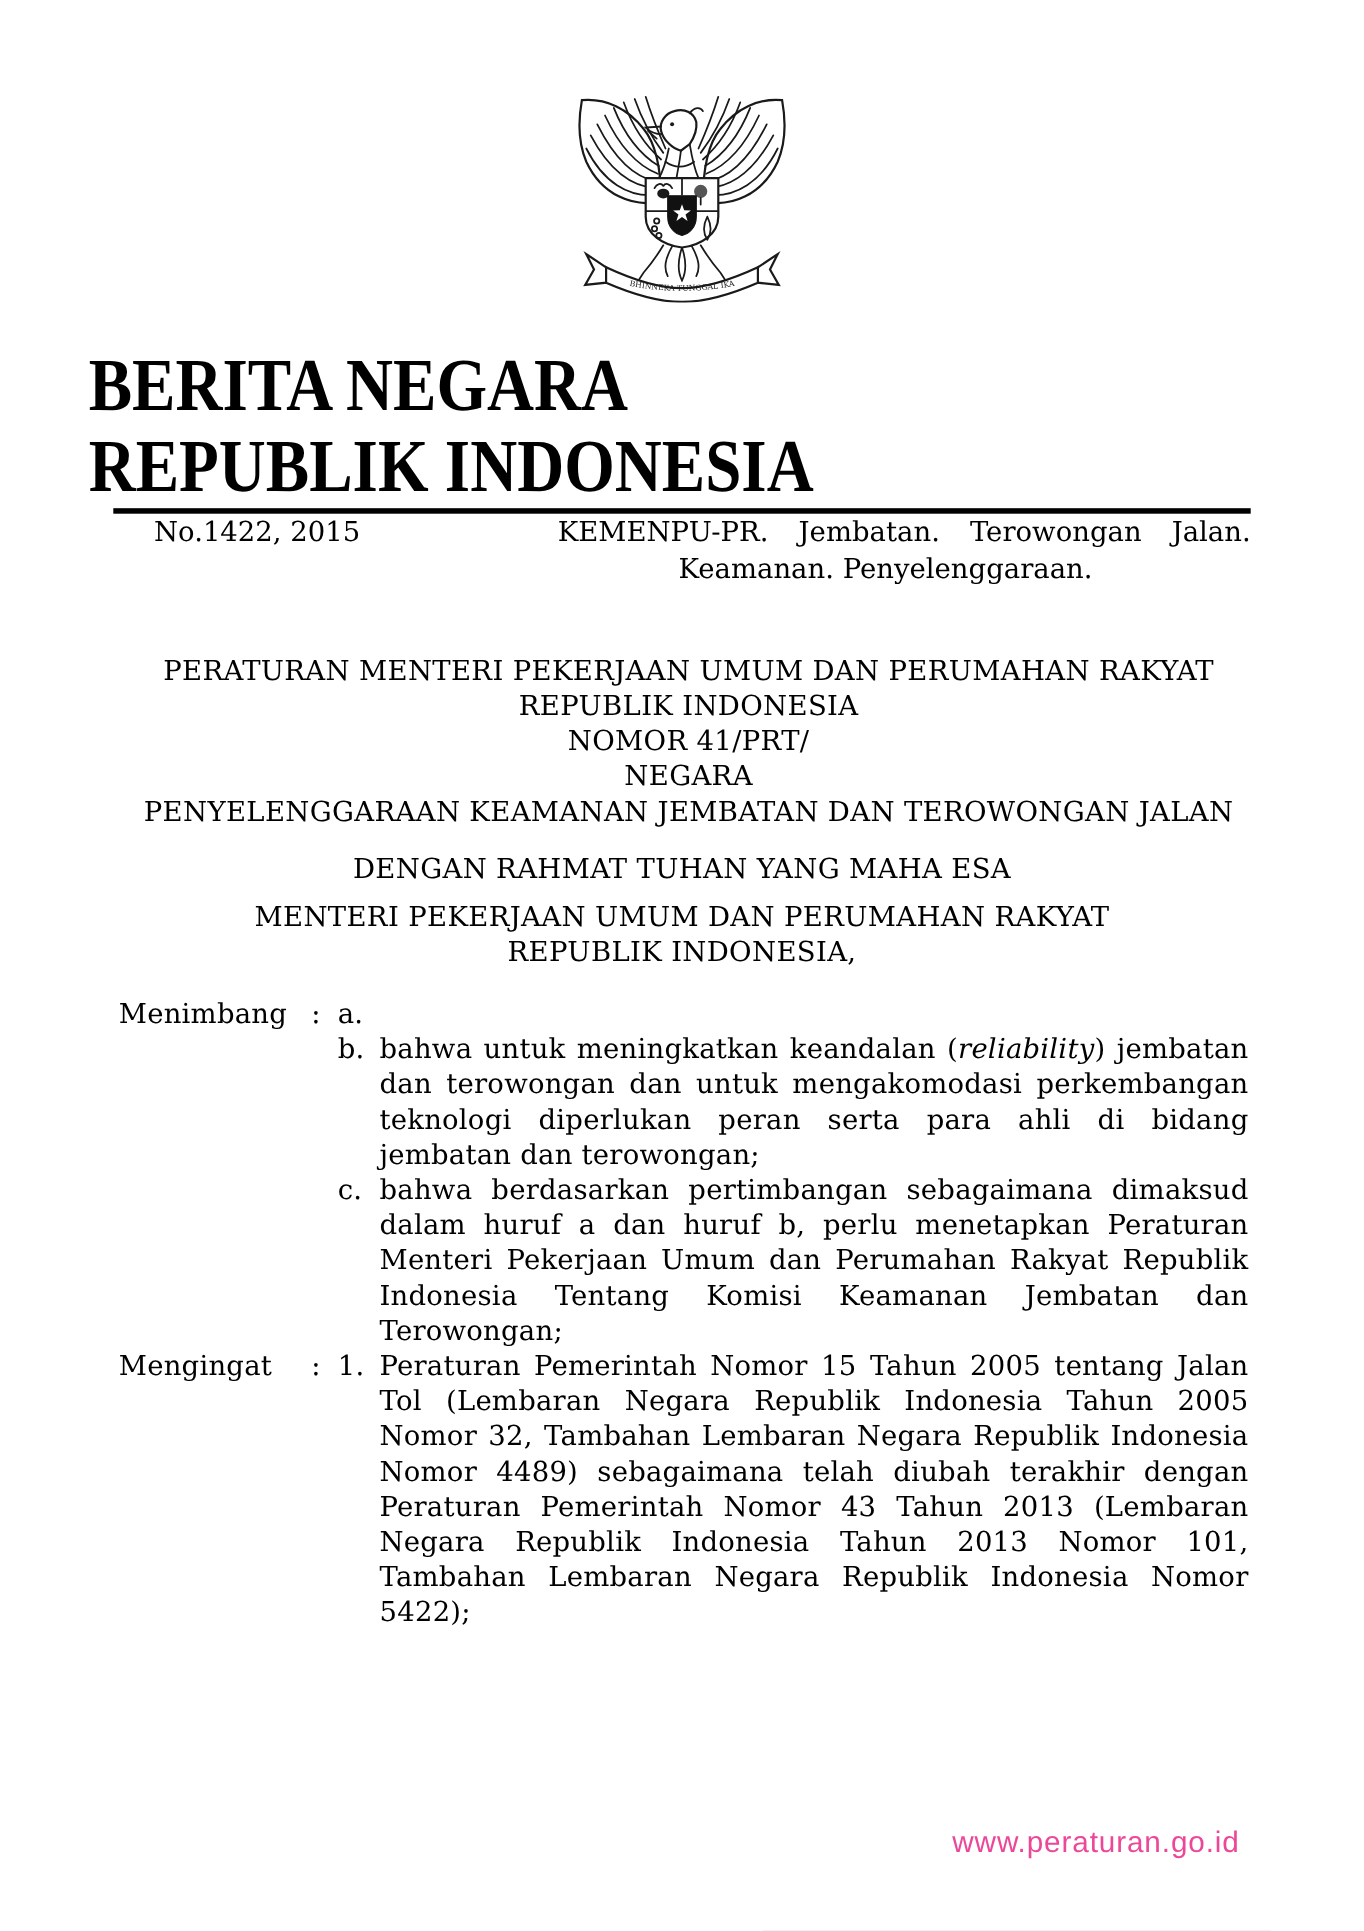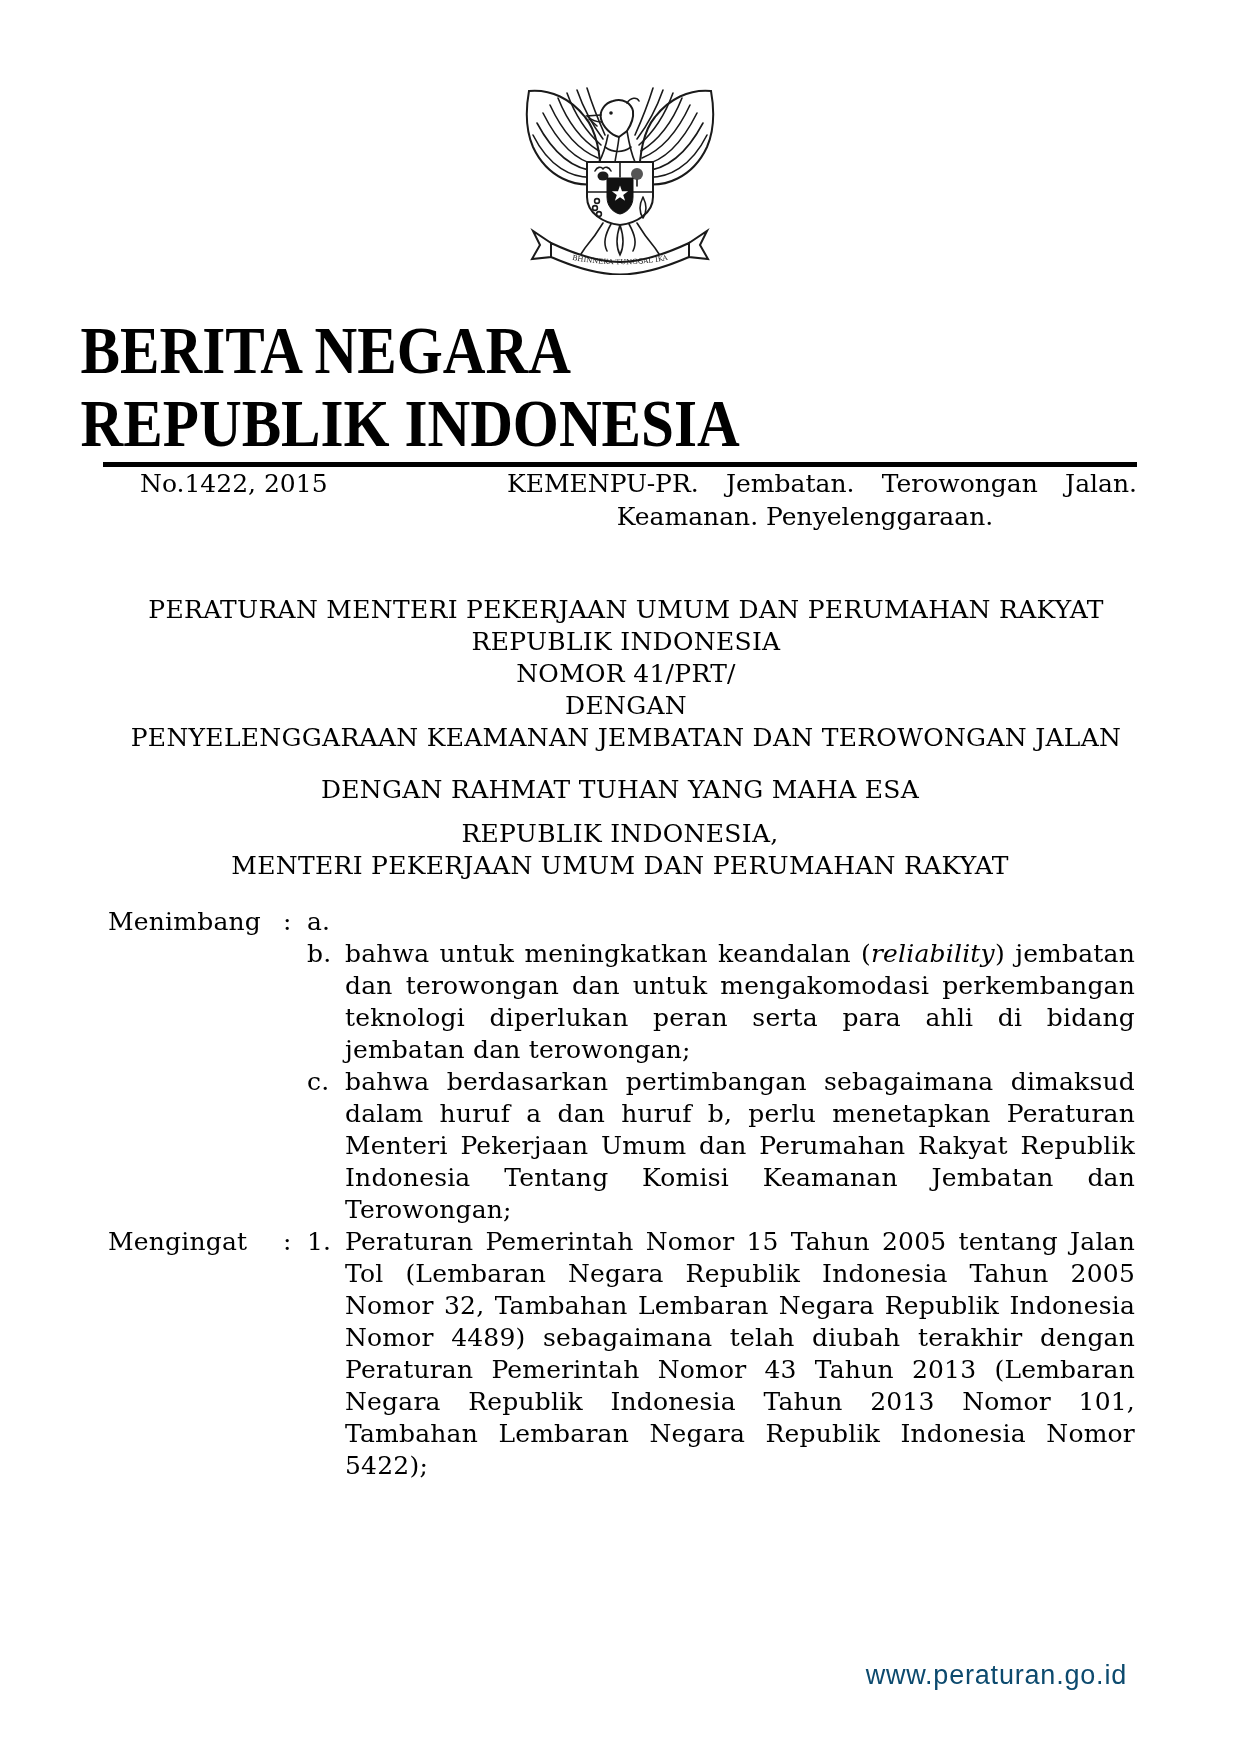--- a/index.html
+++ b/index.html
@@ -31,21 +31,21 @@
   .considerans{position:absolute;left:108px;top:906px;width:1030px;
     display:grid;grid-template-columns:175px 24px 38px 790px;
     font-size:25px;line-height:32px;letter-spacing:0.2px;}
   .considerans .lbl{grid-column:1;}
   .considerans .colon{grid-column:2;}
   .considerans .mk{grid-column:3;}
   .considerans .tx{grid-column:4;text-align:justify;hyphens:none;}
   .considerans .it{font-style:italic;}
   
   .footer-url{position:absolute;top:1660px;right:113px;
-    font-family:"Liberation Sans",sans-serif;font-size:27px;letter-spacing:0.8px;color:#0c4a6e;}
+    font-family:"Liberation Sans",sans-serif;font-size:27px;letter-spacing:0.8px;color:#ec4899;}
   .g-line{fill:none;stroke:#1a1a1a;stroke-width:1.6;stroke-linecap:round;}
   .g-fillw{fill:#ffffff;stroke:#1a1a1a;stroke-width:2;}
 </style>
 </head>
 <body>
 
 <div class="page">
 
   <div class="emblem">
     <svg viewBox="0 0 194 190" xmlns="http://www.w3.org/2000/svg">
@@ -113,29 +113,29 @@
   <div class="issue-no">No.1422, 2015</div>
   <div class="subject">
     <div class="l1">KEMENPU-PR. Jembatan. Terowongan Jalan.</div>
     <div class="l2">Keamanan. Penyelenggaraan.</div>
   </div>
 
   <div class="title-block">
     <div>PERATURAN MENTERI PEKERJAAN UMUM DAN PERUMAHAN RAKYAT</div>
     <div>REPUBLIK INDONESIA</div>
     <div>NOMOR 41/PRT/</div>
-    <div>DENGAN</div>
+    <div>NEGARA</div>
     <div>PENYELENGGARAAN KEAMANAN JEMBATAN DAN TEROWONGAN JALAN</div>
   </div>
 
   <div class="invocation">DENGAN RAHMAT TUHAN YANG MAHA ESA</div>
 
   <div class="authority">
+    <div>MENTERI PEKERJAAN UMUM DAN PERUMAHAN RAKYAT</div>
     <div>REPUBLIK INDONESIA,</div>
-    <div>MENTERI PEKERJAAN UMUM DAN PERUMAHAN RAKYAT</div>
   </div>
 
   <div class="considerans">
     <div class="lbl">Menimbang</div>
     <div class="colon">:</div>
     <div class="mk">a.</div>
 
     <div class="mk">b.</div>
     <div class="tx"><span>bahwa untuk meningkatkan keandalan (</span><span class="it">reliability</span><span>) jembatan dan terowongan dan untuk mengakomodasi perkembangan teknologi diperlukan peran serta para ahli di bidang jembatan dan terowongan;</span></div>
 

